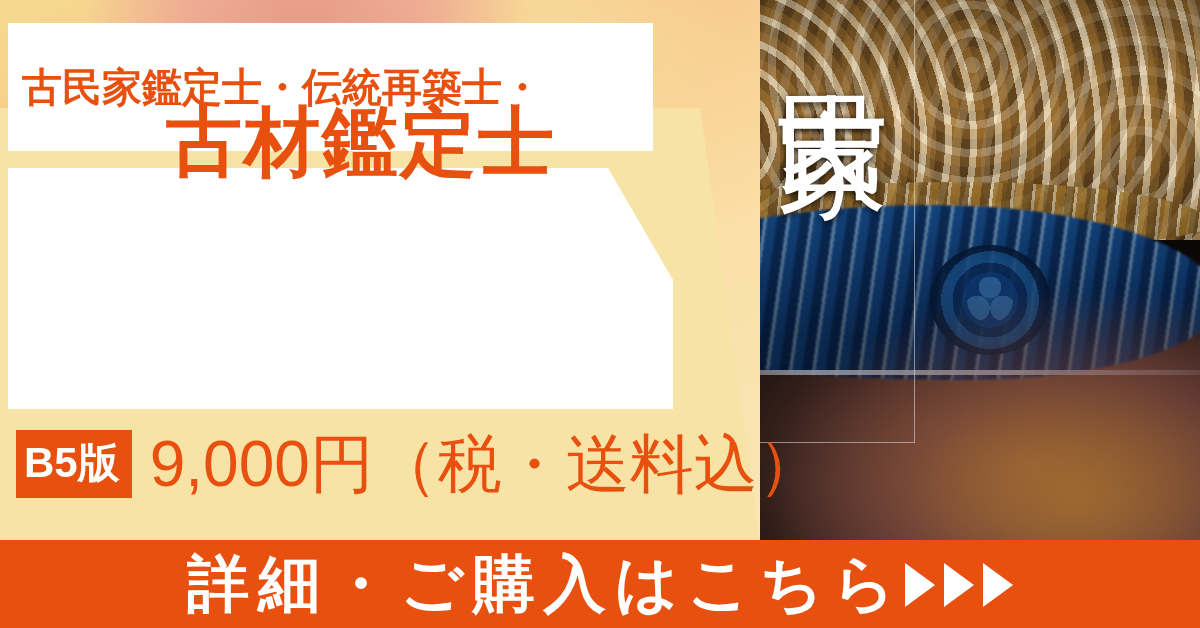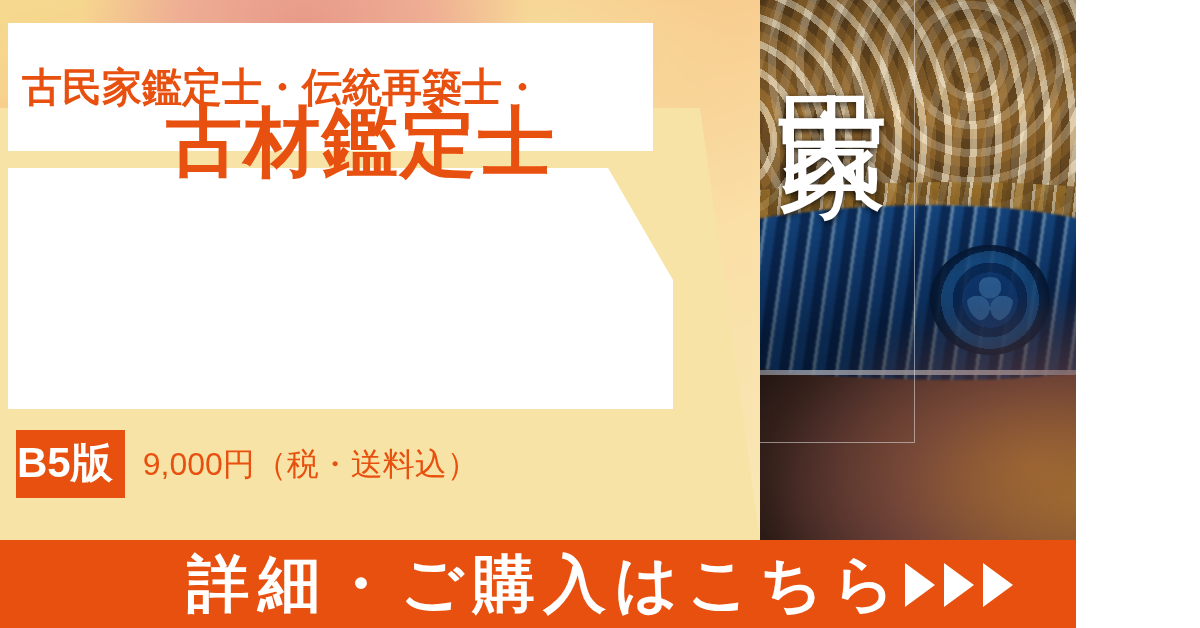--- a/index.html
+++ b/index.html
@@ -7,21 +7,21 @@
     margin: 0;
     padding: 0;
     background: #ffffff;
   }
   body {
     font-family: "Liberation Sans", "DejaVu Sans", sans-serif;
   }
 
   .banner {
     position: relative;
-    width: 1076px;
+    width: 1200px;
     height: 628px;
     overflow: hidden;
     background: #fef9c3;
   }
 
   
   .cover-photo {
     position: absolute;
     left: 600px;
     top: 0;
@@ -257,27 +257,27 @@
     display: flex;
     align-items: center;
     gap: 18px;
   }
   .badge-b5 {
     background: #e8500f;
     color: #ffffff;
     font-size: 42px;
     font-weight: 700;
     line-height: 1;
-    padding: 12px 12px 14px 1px;
+    padding: 12px 12px 14px 8px;
     letter-spacing: 0px;
     white-space: nowrap;
   }
   .price-text {
     color: #e8500f;
-    font-size: 32px;
+    font-size: 64px;
     font-weight: 400;
     line-height: 1;
     letter-spacing: 0px;
     white-space: nowrap;
     text-align: right;
   }
 
   
   .cta-bar {
     position: absolute;

